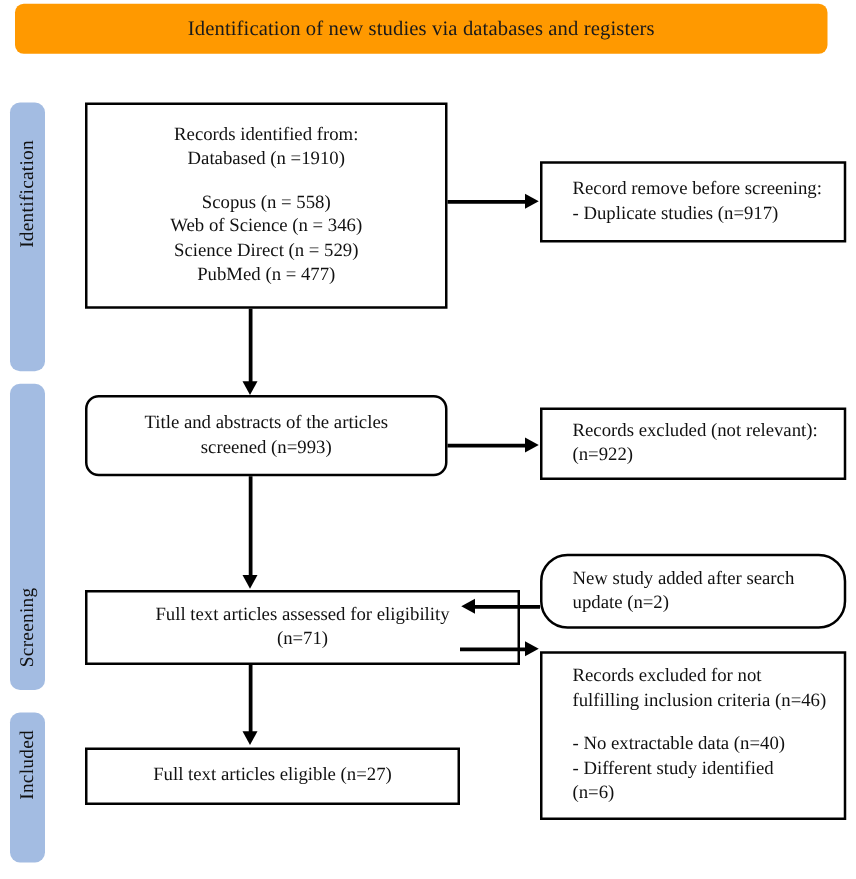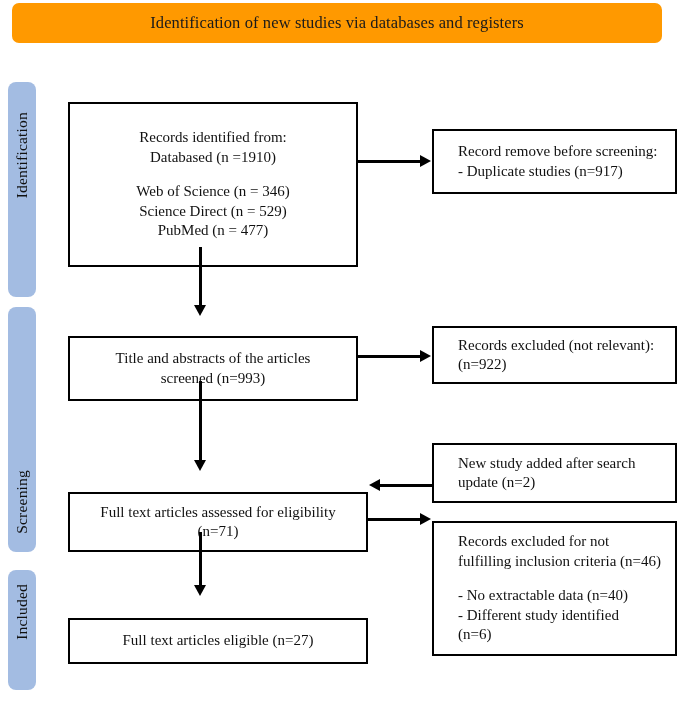--- a/index.html
+++ b/index.html
@@ -72,31 +72,31 @@
     border: 2.5px solid #000000;
     background: #ffffff;
     box-sizing: border-box;
     display: flex;
     flex-direction: column;
     justify-content: center;
     color: #111111;
     font-size: 15px;
     line-height: 1.3;
   }
-  .flow-box.centered { align-items: center; text-align: center; margin-top: 20px; }
+  .flow-box.centered { align-items: center; text-align: center; }
   .flow-box.leftish  { align-items: flex-start; text-align: left; padding-left: 24px; padding-right: 5px; }
   .flow-box .ln { display: block; white-space: nowrap; }
   .flow-box .spacer { display: block; height: 15px; }
 
   #box-identified        { left: 68px;  top: 82px;  width: 290px; height: 165px; }
   #box-duplicates        { left: 432px; top: 129px; width: 245px; height: 65px;  }
-  #box-screened          { left: 68px;  top: 316px; width: 290px; height: 65px;  }
+  #box-screened          { left: 68px;  top: 316px; width: 290px; height: 65px; border-radius: 11px;  }
   #box-excluded-screen   { left: 432px; top: 326px; width: 245px; height: 58px;  }
-  #box-eligibility       { left: 68px;  top: 472px; width: 300px; height: 60px;  }
-  #box-new-study         { left: 432px; top: 443px; width: 245px; height: 60px;  }
+  #box-eligibility       { left: 68px;  top: 472px; width: 348px; height: 60px;  }
+  #box-new-study         { left: 432px; top: 443px; width: 245px; height: 60px; border-radius: 22px;  }
   #box-excluded-elig     { left: 432px; top: 521px; width: 245px; height: 135px; }
   #box-final             { left: 68px;  top: 598px; width: 300px; height: 46px; align-items: center;  }
 
   
   .conn {
     position: absolute;
     background: #000000;
   }
   .conn.v { width: 2.5px; }
   .conn.h { height: 2.5px; }
@@ -137,20 +137,21 @@
     <span class="stage-tab-label">Screening</span>
   </div>
   <div class="stage-tab" id="stage-included" style="background: rgb(163, 188, 226);">
     <span class="stage-tab-label">Included</span>
   </div>
 
   <div class="flow-box centered" id="box-identified">
     <span class="ln">Records identified from:</span>
     <span class="ln">Databased (n =1910)</span>
     <span class="spacer"></span>
+    <span class="ln">Scopus (n = 558)</span>
     <span class="ln">Web of Science (n = 346)</span>
     <span class="ln">Science Direct (n = 529)</span>
     <span class="ln">PubMed (n = 477)</span>
   </div>
 
   <div class="flow-box leftish" id="box-duplicates">
     <span class="ln">Record remove before screening:</span>
     <span class="ln">- Duplicate studies (n=917)</span>
   </div>
 

